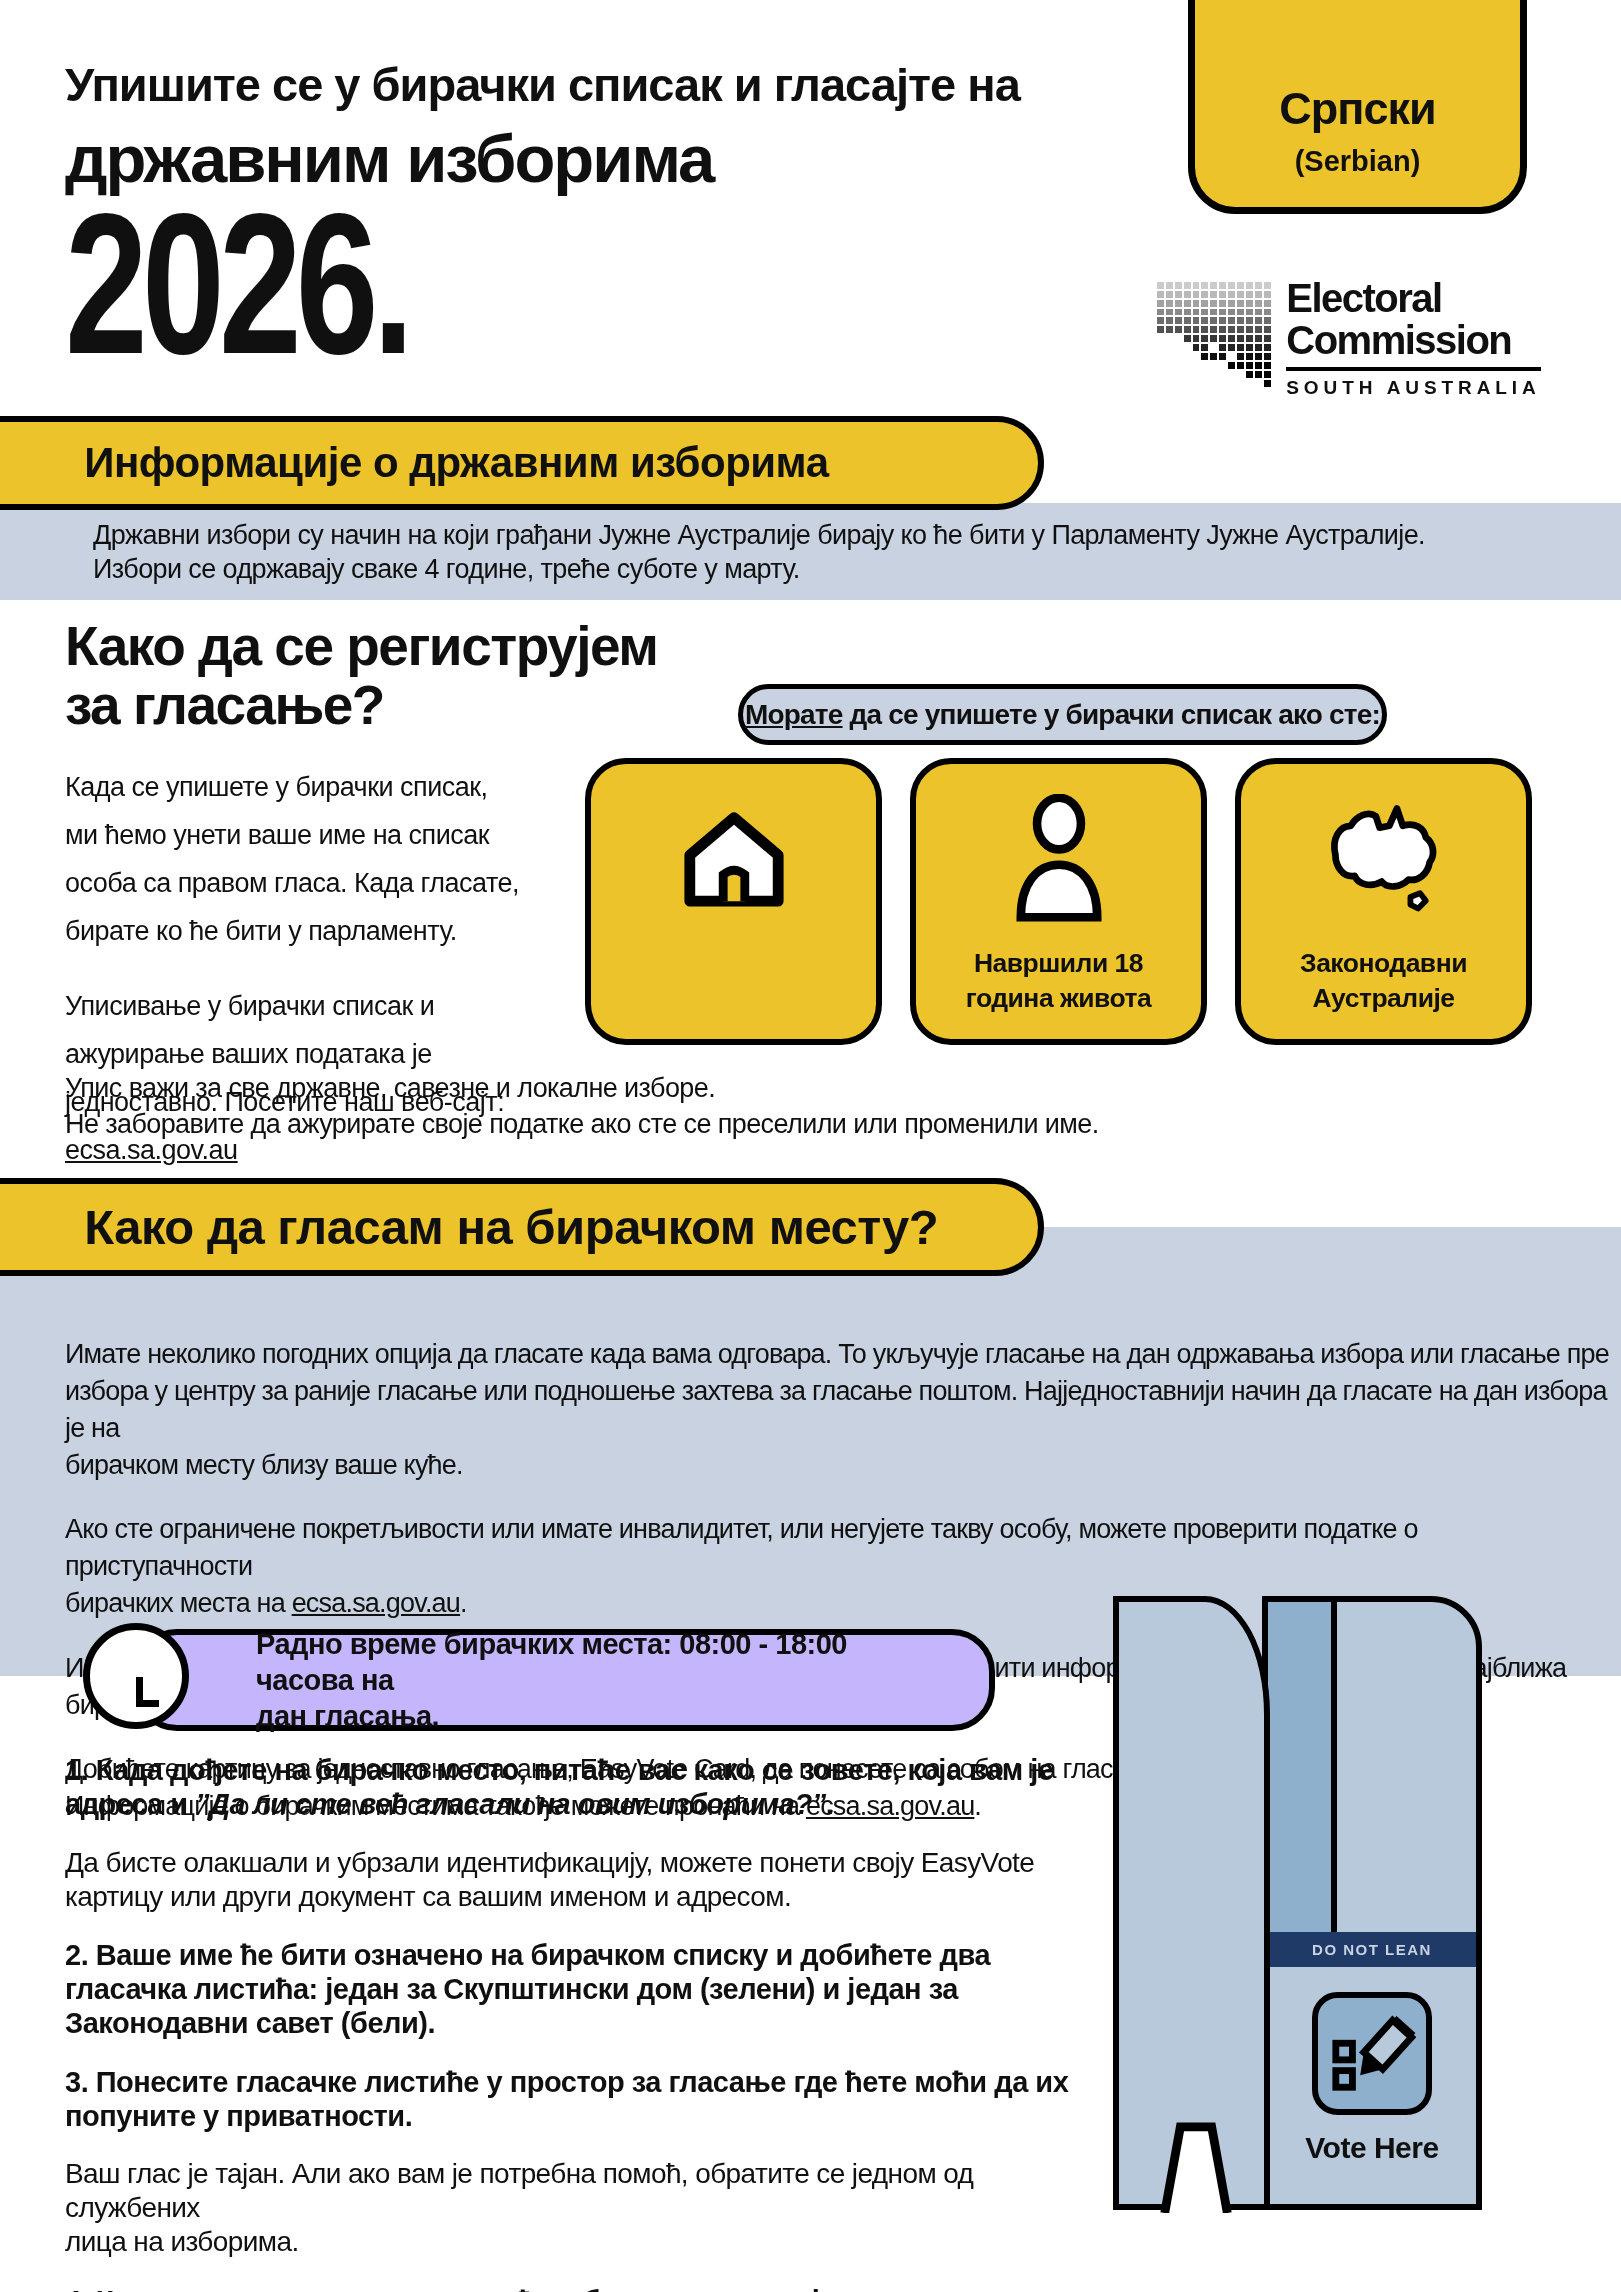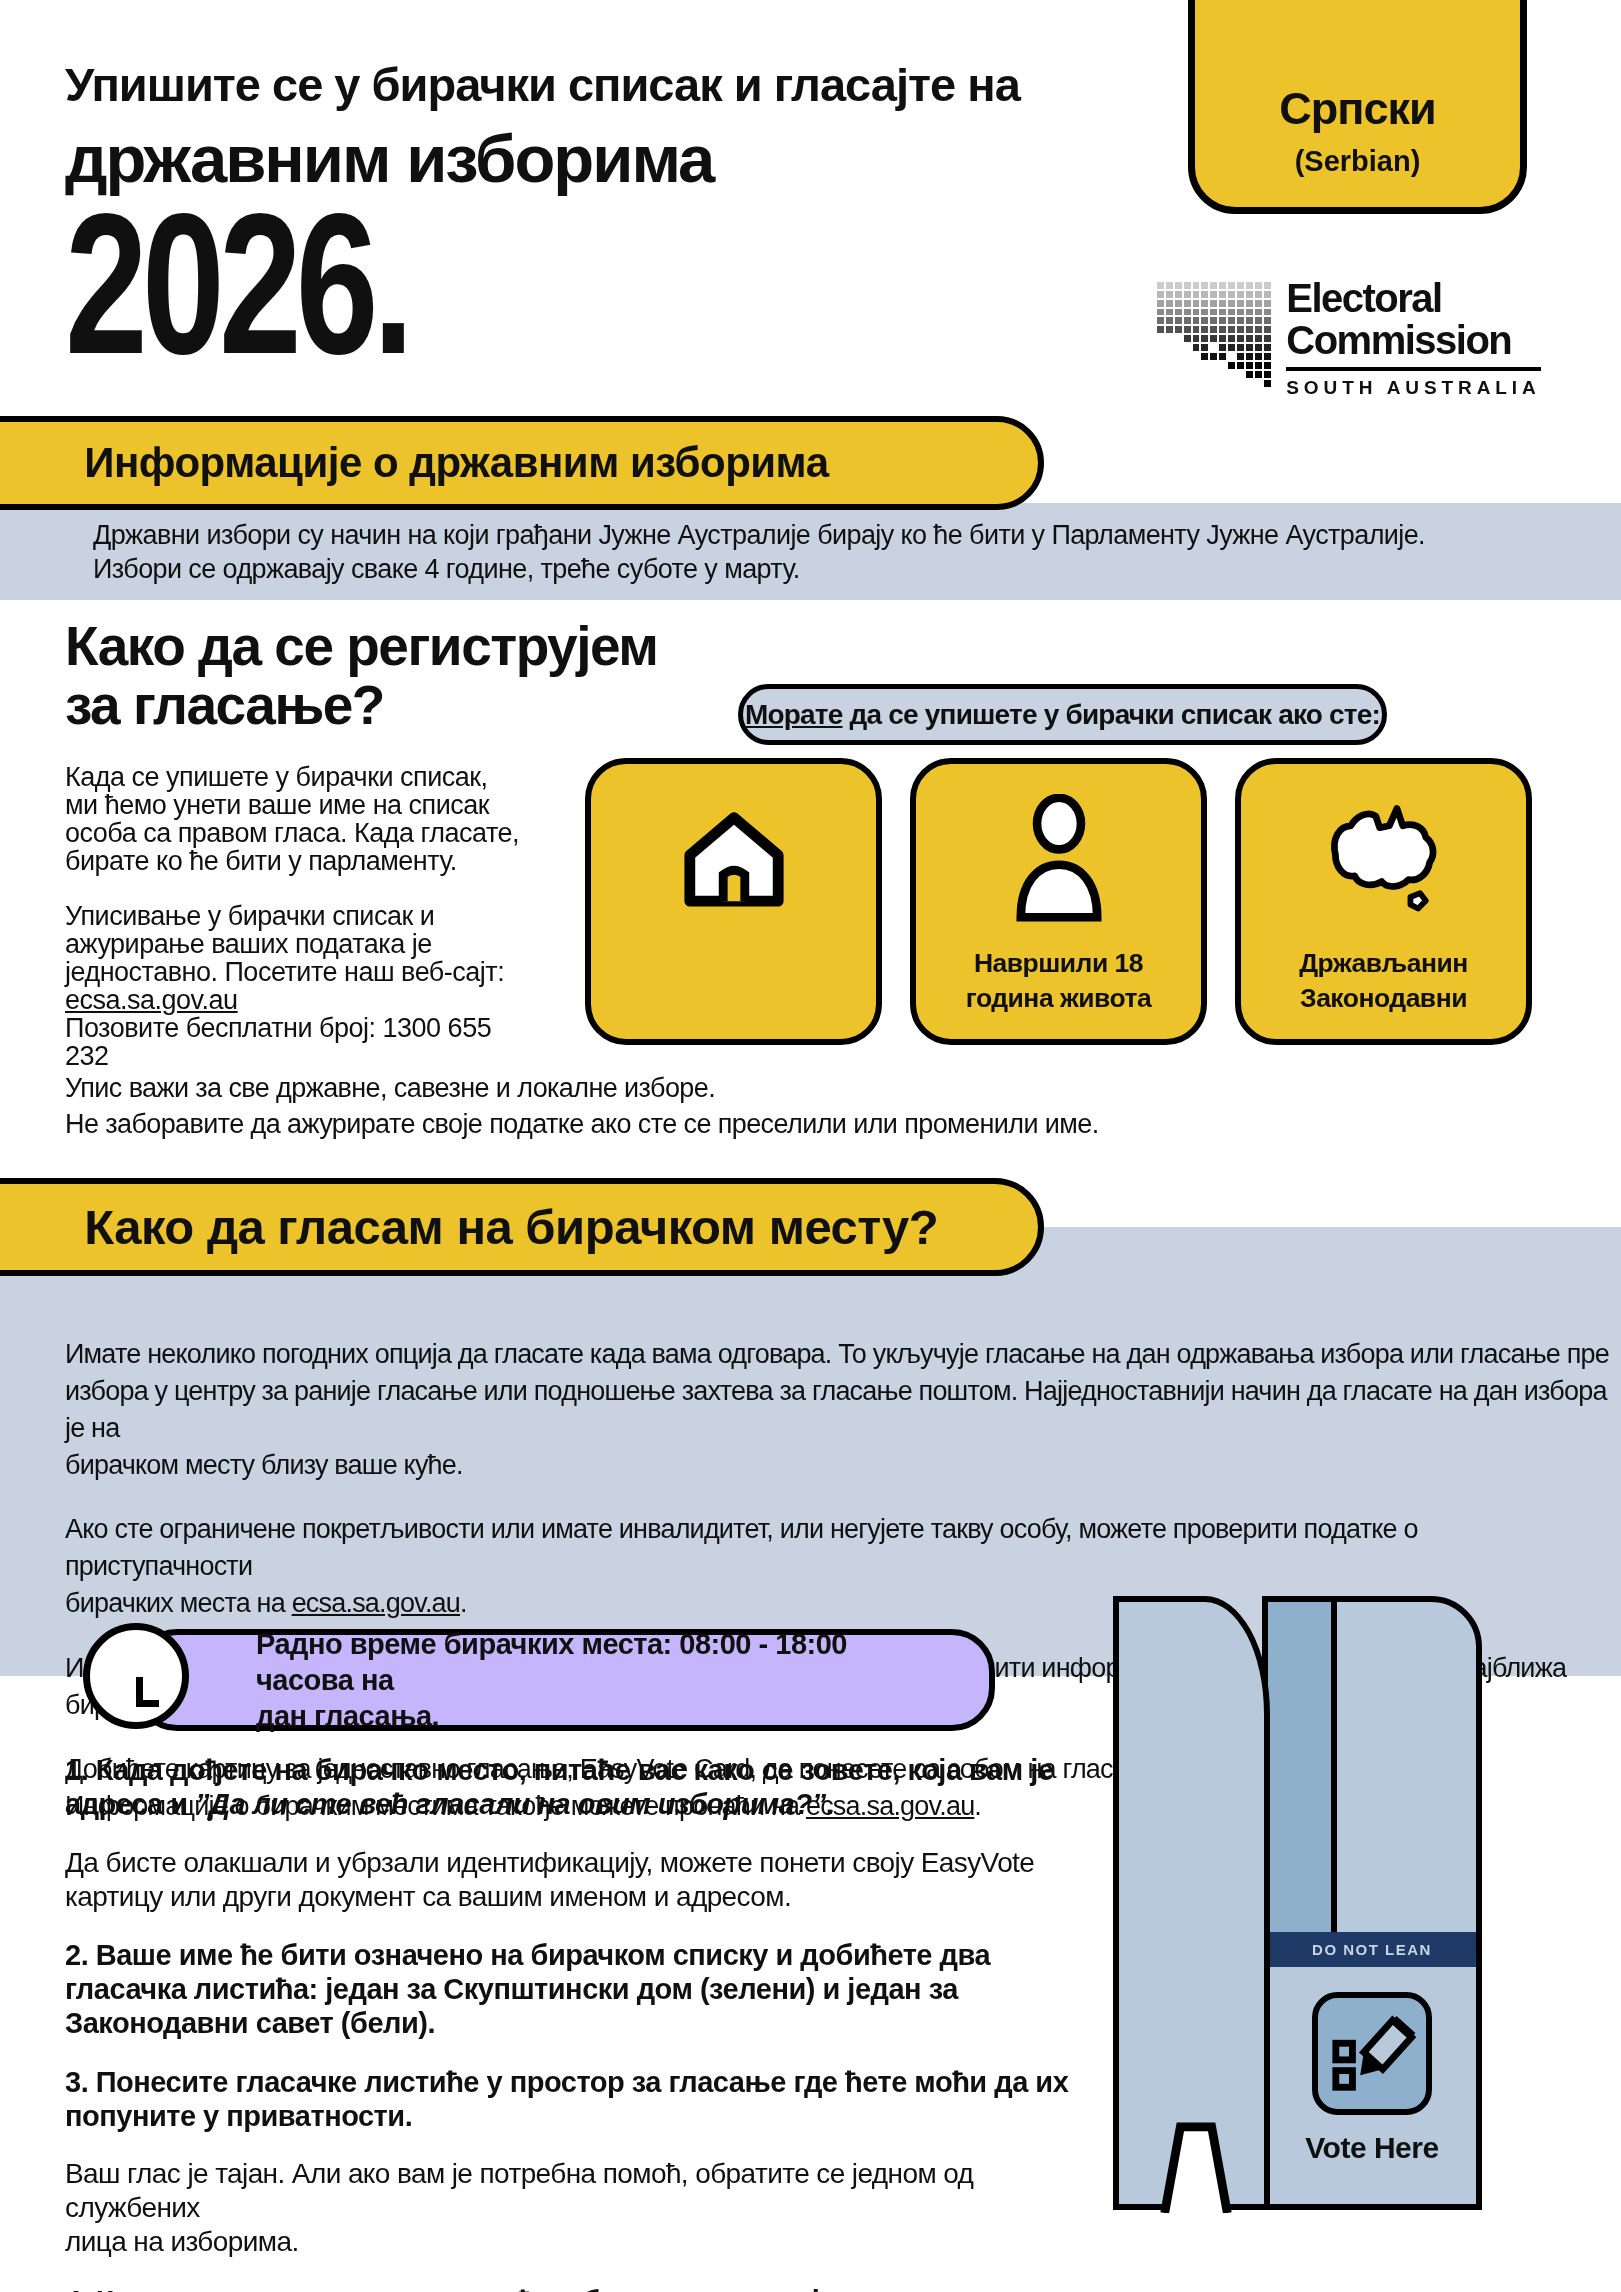--- a/index.html
+++ b/index.html
@@ -46,21 +46,21 @@
   #banner-vote{top:1178px; height:98px;} #banner-vote .txt{font-size:49px;}
 
   .bluebg{left:0; width:1621px; background:#C8D2E1; z-index:1;}
   #bg-info{top:503px; height:97px;}
   #bg-vote{top:1227px; height:449px;}
 
   #info-body{left:93px; top:518px; z-index:2; font-size:27px; line-height:34px; letter-spacing:-0.6px;}
 
   
   #reg-heading{left:65px; top:617px; font-size:55px; font-weight:800; line-height:1.08; letter-spacing:-1.5px;}
-  #reg-text{left:65px; top:763px; width:470px; font-size:27px; line-height:28px; letter-spacing:-0.5px;}
+  #reg-text{left:65px; top:763px; width:470px; font-size:27px; line-height:48px; letter-spacing:-0.5px;}
   #reg-text .para{margin-bottom:26.5px;}
   a.lnk{text-decoration:underline; color:inherit; cursor:pointer;}
   .lnk-blue{color:#2E6DA4;}
 
   #must-pill{
     left:738px; top:684px; width:649px; height:61px; background:#C8D2E1;
     border:5.9px solid #000; border-radius:33px; box-sizing:border-box;
     display:flex; align-items:center; justify-content:center;
     font-size:28px; font-weight:700; letter-spacing:-0.8px; z-index:2;
   }
@@ -356,21 +356,21 @@
     </div>
     <div class="label">Навршили 18 година живота</div>
   </div>
   <div class="req-card">
     <div class="icon-zone">
       <svg viewBox="0 0 160 132" width="155" height="127">
         <path d="M30,62 C26,46 34,32 46,32 C52,22 64,16 72,22 L76,34 L86,32 L94,14 L100,32 C112,28 122,34 124,44 C132,50 134,62 128,70 C126,82 116,90 106,88 C98,96 84,98 78,90 C68,96 54,94 50,84 C38,86 30,74 30,62 Z" fill="#ffffff" stroke="#000" stroke-width="7" stroke-linejoin="round"></path>
         <path d="M108,106 L118,102 L124,110 L116,118 L108,114 Z" fill="#ffffff" stroke="#000" stroke-width="6" stroke-linejoin="round"></path>
       </svg>
     </div>
-    <div class="label">Држављанин Законодавни</div>
+    <div class="label">Законодавни Аустралије</div>
   </div>
 </div>
 
 <div class="abs pre" id="reg-note">Упис важи за све државне, савезне и локалне изборе.
 Не заборавите да ажурирате своје податке ако сте се преселили или променили име.</div>
 
 <div class="abs bluebg" id="bg-vote"></div>
 <div class="abs banner" id="banner-vote">
   <div class="txt">Како да гласам на бирачком месту?</div>
 </div>

